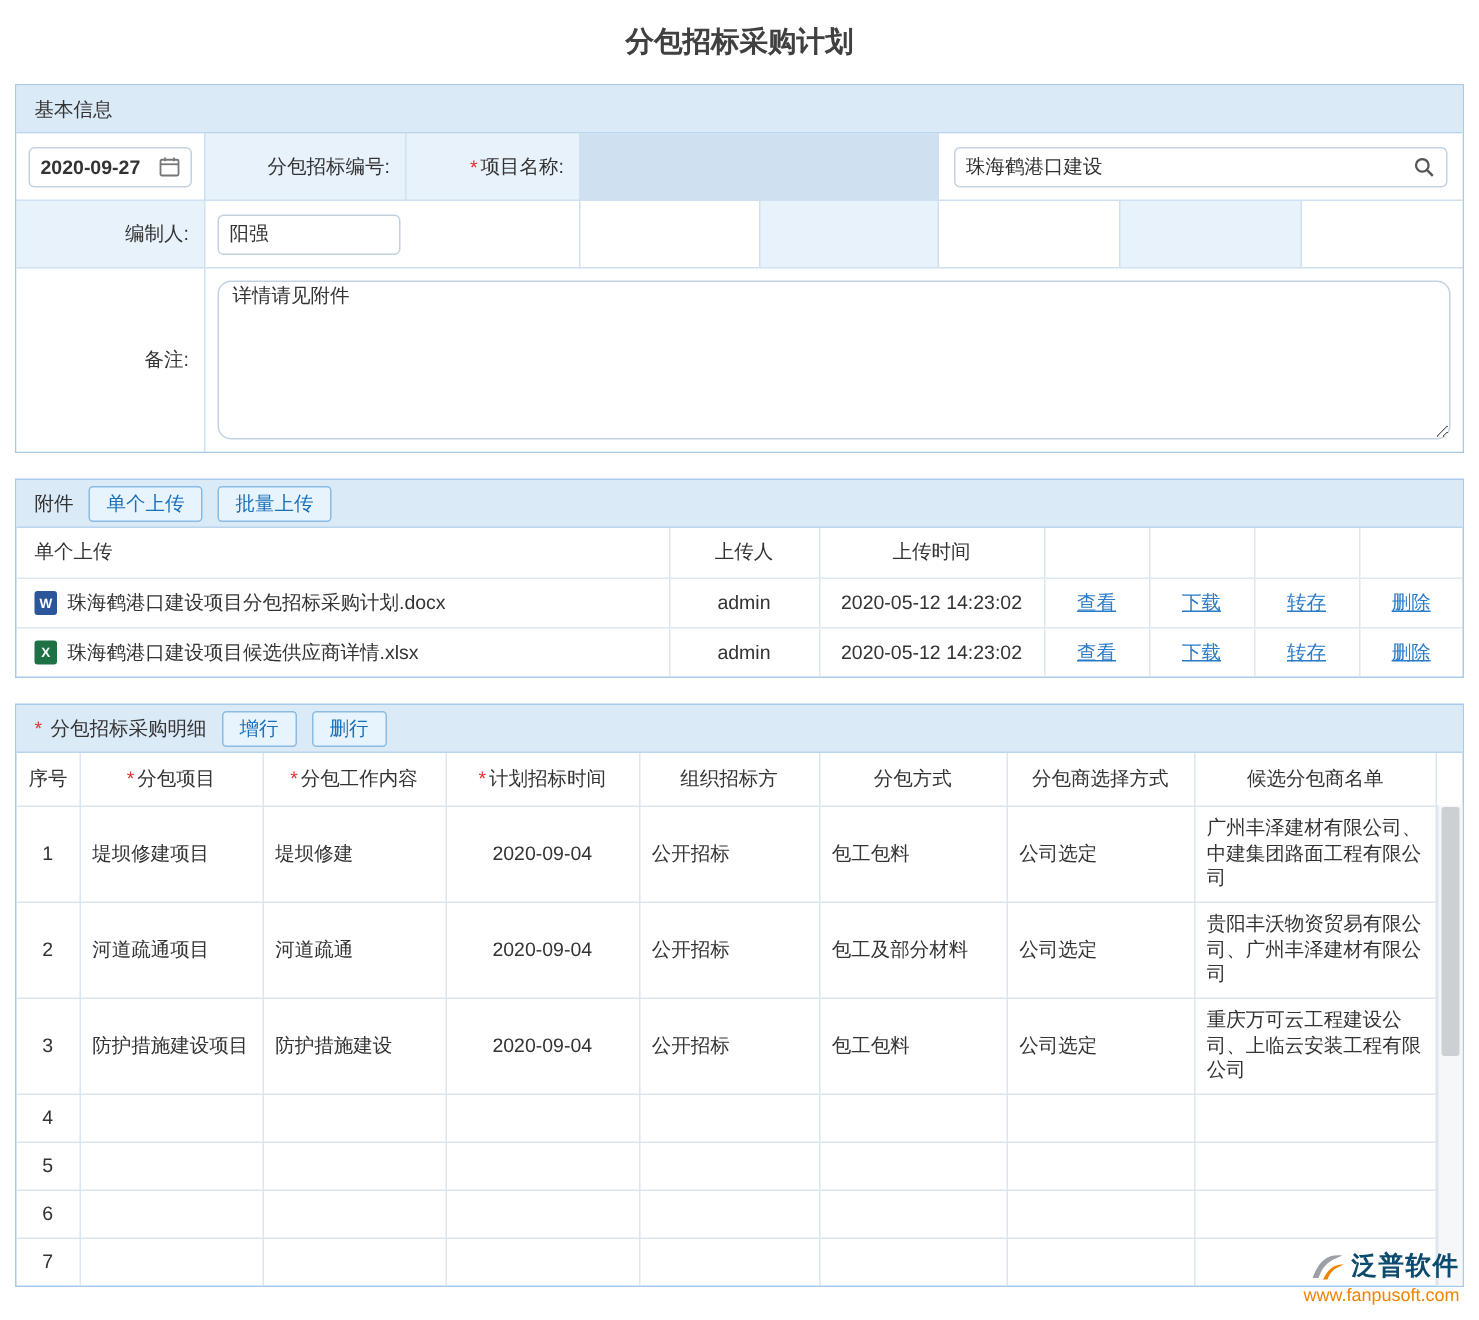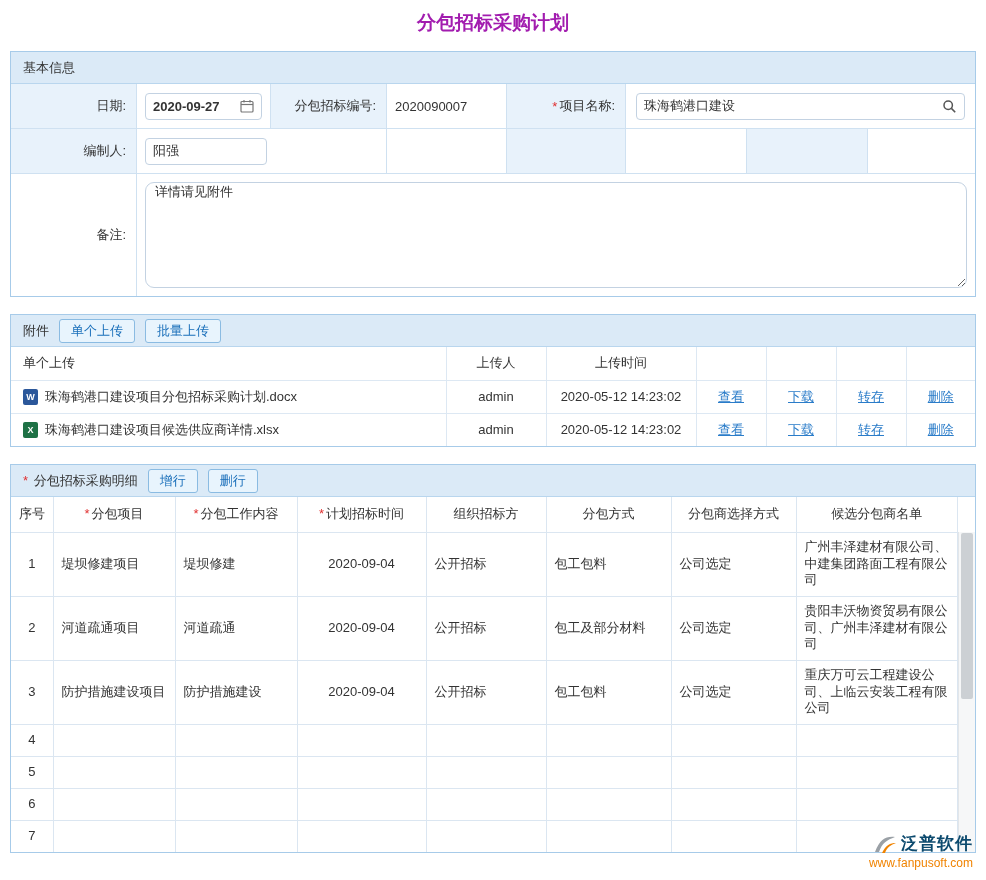--- a/index.html
+++ b/index.html
@@ -2,21 +2,21 @@
 <html><head>
 <meta charset="utf-8">
 <style>
   * { box-sizing: border-box; }
   html,body { margin:0; padding:0; }
   body {
     width:986px; height:880px; position:relative; overflow:hidden;
     font-family:"Liberation Sans","DejaVu Sans",sans-serif;
     font-size:13px; color:#333; background:#fff;
   }
-  .page-title { text-align:center; font-size:19px; font-weight:bold; color:#a21caf; padding:10px 0 15px; }
+  .page-title { text-align:center; font-size:19px; font-weight:bold; color:#404040; padding:15px 0 15px; }
 
   .panel { margin:0 10px 17px; border:1px solid #a7cbe9; background:#fff; }
   .panel-header {
     background:#dbeaf7; border-bottom:1px solid #b9d6ee;
     height:32px; display:flex; align-items:center; gap:10px; padding:0 12px;
   }
   .req { color:#e03030; margin-right:2px; }
 
   
   .info-grid {
@@ -101,34 +101,32 @@
 <body>
 
 <div class="page-title">分包招标采购计划</div>
 
 <div class="panel">
   <div class="panel-header">
     <span>基本信息</span>
   </div>
   <div class="info-grid">
 
-    <div class="cell blue label">日期:</div>
     <div class="cell">
       <div class="ibox date">
         <span>2020-09-27</span>
         <svg class="icon-svg" width="14" height="14" viewBox="0 0 14 14">
           <rect x="1" y="2.5" width="12" height="10.5" rx="1" fill="none" stroke="#777" stroke-width="1.2"></rect>
           <line x1="1" y1="5.5" x2="13" y2="5.5" stroke="#777" stroke-width="1.2"></line>
           <line x1="4" y1="1" x2="4" y2="3.5" stroke="#777" stroke-width="1.2"></line>
           <line x1="10" y1="1" x2="10" y2="3.5" stroke="#777" stroke-width="1.2"></line>
         </svg>
       </div>
     </div>
     <div class="cell blue label">分包招标编号:</div>
-    <div class="cell">2020090007</div>
     <div class="cell blue label">
       <span class="req">*</span>
       <span>项目名称:</span>
     </div>
     <div class="cell" style="grid-column:6 / 9;">
       <div class="ibox project">
         <span>珠海鹤港口建设</span>
         <svg class="icon-svg" width="15" height="15" viewBox="0 0 15 15">
           <circle cx="6.2" cy="6.2" r="4.2" fill="none" stroke="#555" stroke-width="1.5"></circle>
           <line x1="9.4" y1="9.4" x2="13.2" y2="13.2" stroke="#555" stroke-width="1.6"></line>

